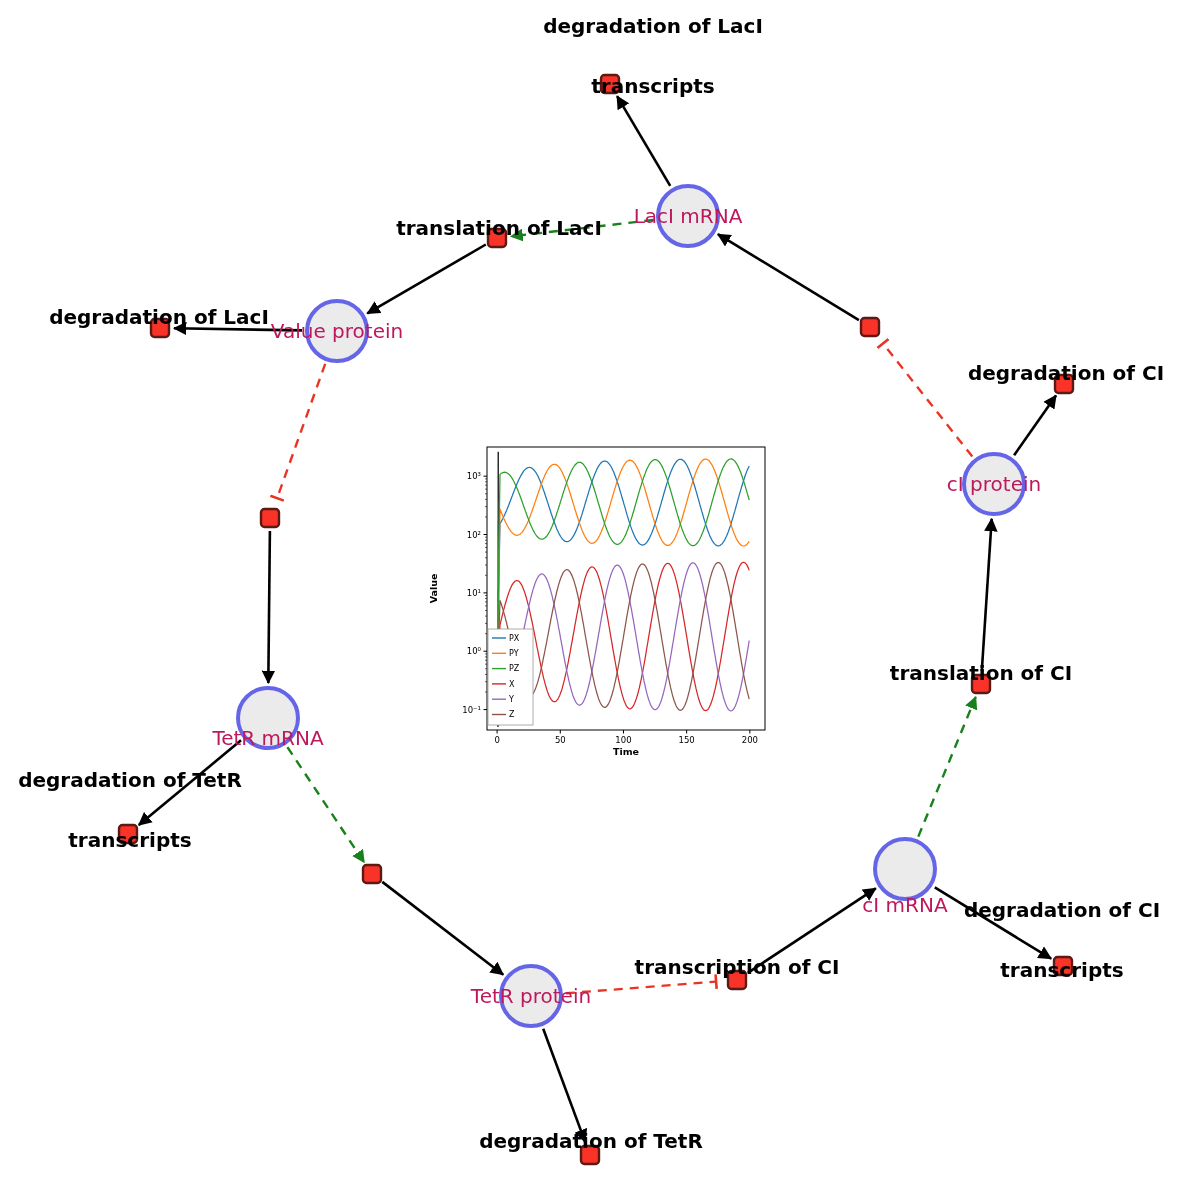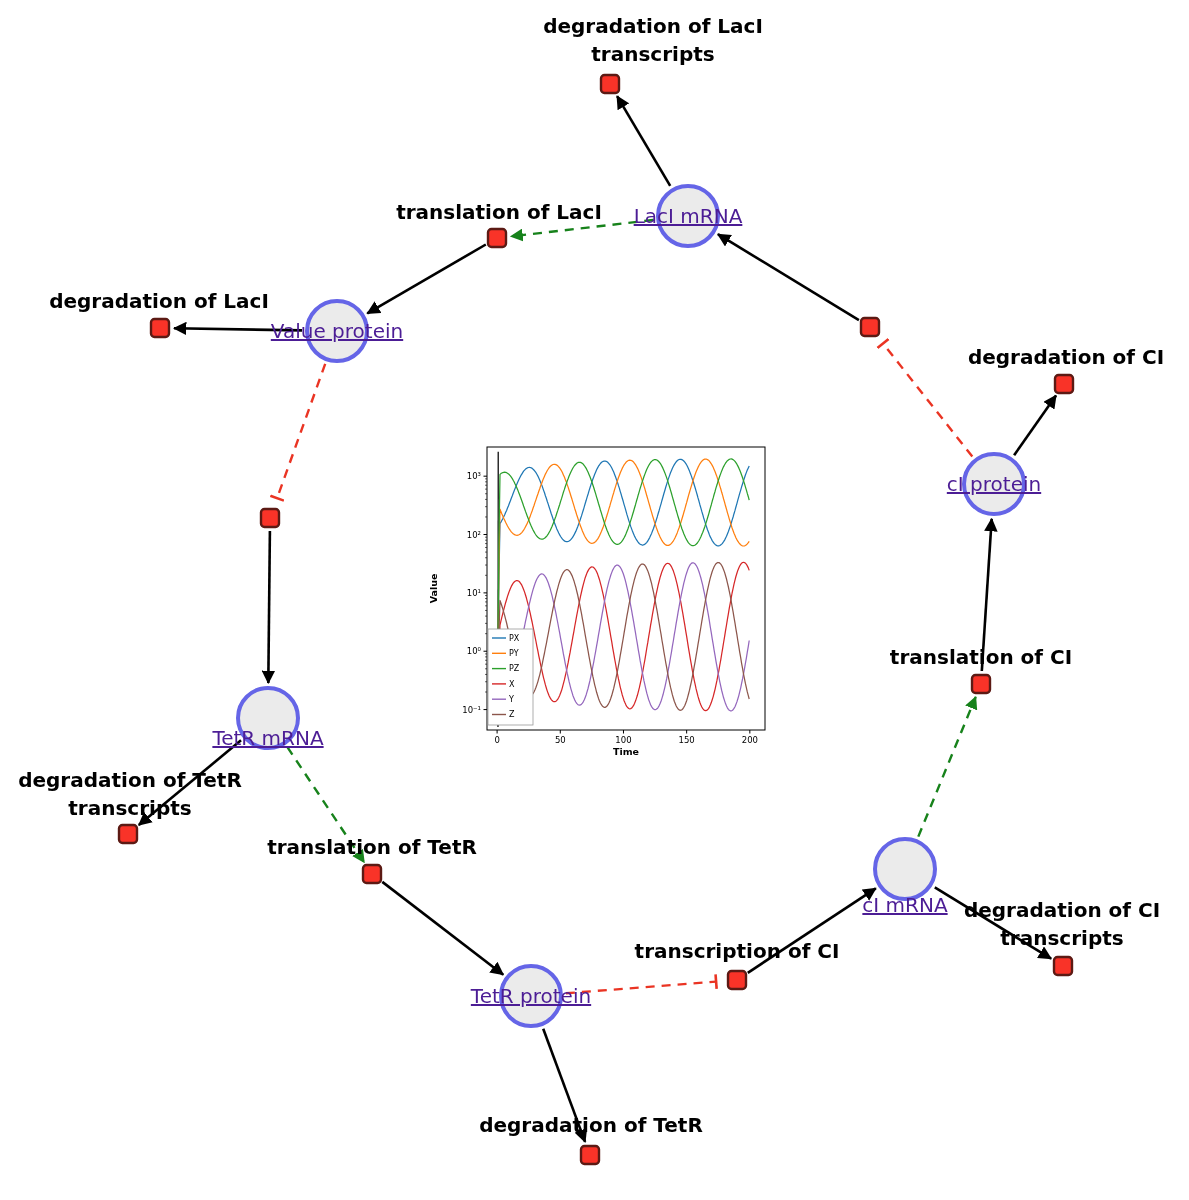--- a/index.html
+++ b/index.html
@@ -4,22 +4,22 @@
 <style>
   * { margin:0; padding:0; box-sizing:border-box; }
   html,body { background:#ffffff; }
   #stage {
     position:relative; width:1189px; height:1200px; background:#ffffff;
     font-family:"DejaVu Sans", sans-serif; overflow:hidden;
   }
   #diagram-svg { position:absolute; left:0; top:0; }
   #labels { position:absolute; left:0; top:0; width:100%; height:100%; pointer-events:none; }
   .node-label { position:absolute; transform:translate(-50%,-50%); text-align:center; }
-  .node-label div { white-space:nowrap; }
-  .species-label { font-size:20px; color:#4c1d95; font-weight:400;text-decoration:underline; }
+  .node-label div { white-space:nowrap;margin-top:32px; }
+  .species-label { font-size:20px; color:#be185d; font-weight:400; }
   .reaction-label { font-size:20px; color:#000000; font-weight:700; line-height:1.38; }
   #chart-svg { position:absolute; left:425px; top:435px; }
   #chart-svg text { font-family:"DejaVu Sans", sans-serif; fill:#000; }
 </style>
 </head>
 <body>
 
 <div id="stage">
   <svg id="diagram-svg" width="1189" height="1200">
     <defs>
@@ -91,23 +91,20 @@
       </div>
       <div class="node-label reaction-label" style="left: 159px; top: 302px;">
         <div>degradation of LacI</div>
       </div>
       <div class="node-label reaction-label" style="left: 1066px; top: 358px;">
         <div>degradation of CI</div>
       </div>
       <div class="node-label reaction-label" style="left: 130px; top: 795px;">
         <div>degradation of TetR</div>
         <div>transcripts</div>
-      </div>
-      <div class="node-label reaction-label" style="left: 372px; top: 848px;">
-        <div>translation of TetR</div>
       </div>
       <div class="node-label reaction-label" style="left: 981px; top: 658px;">
         <div>translation of CI</div>
       </div>
       <div class="node-label reaction-label" style="left: 1062px; top: 925px;">
         <div>degradation of CI</div>
         <div>transcripts</div>
       </div>
       <div class="node-label reaction-label" style="left: 737px; top: 952px;">
         <div>transcription of CI</div>

